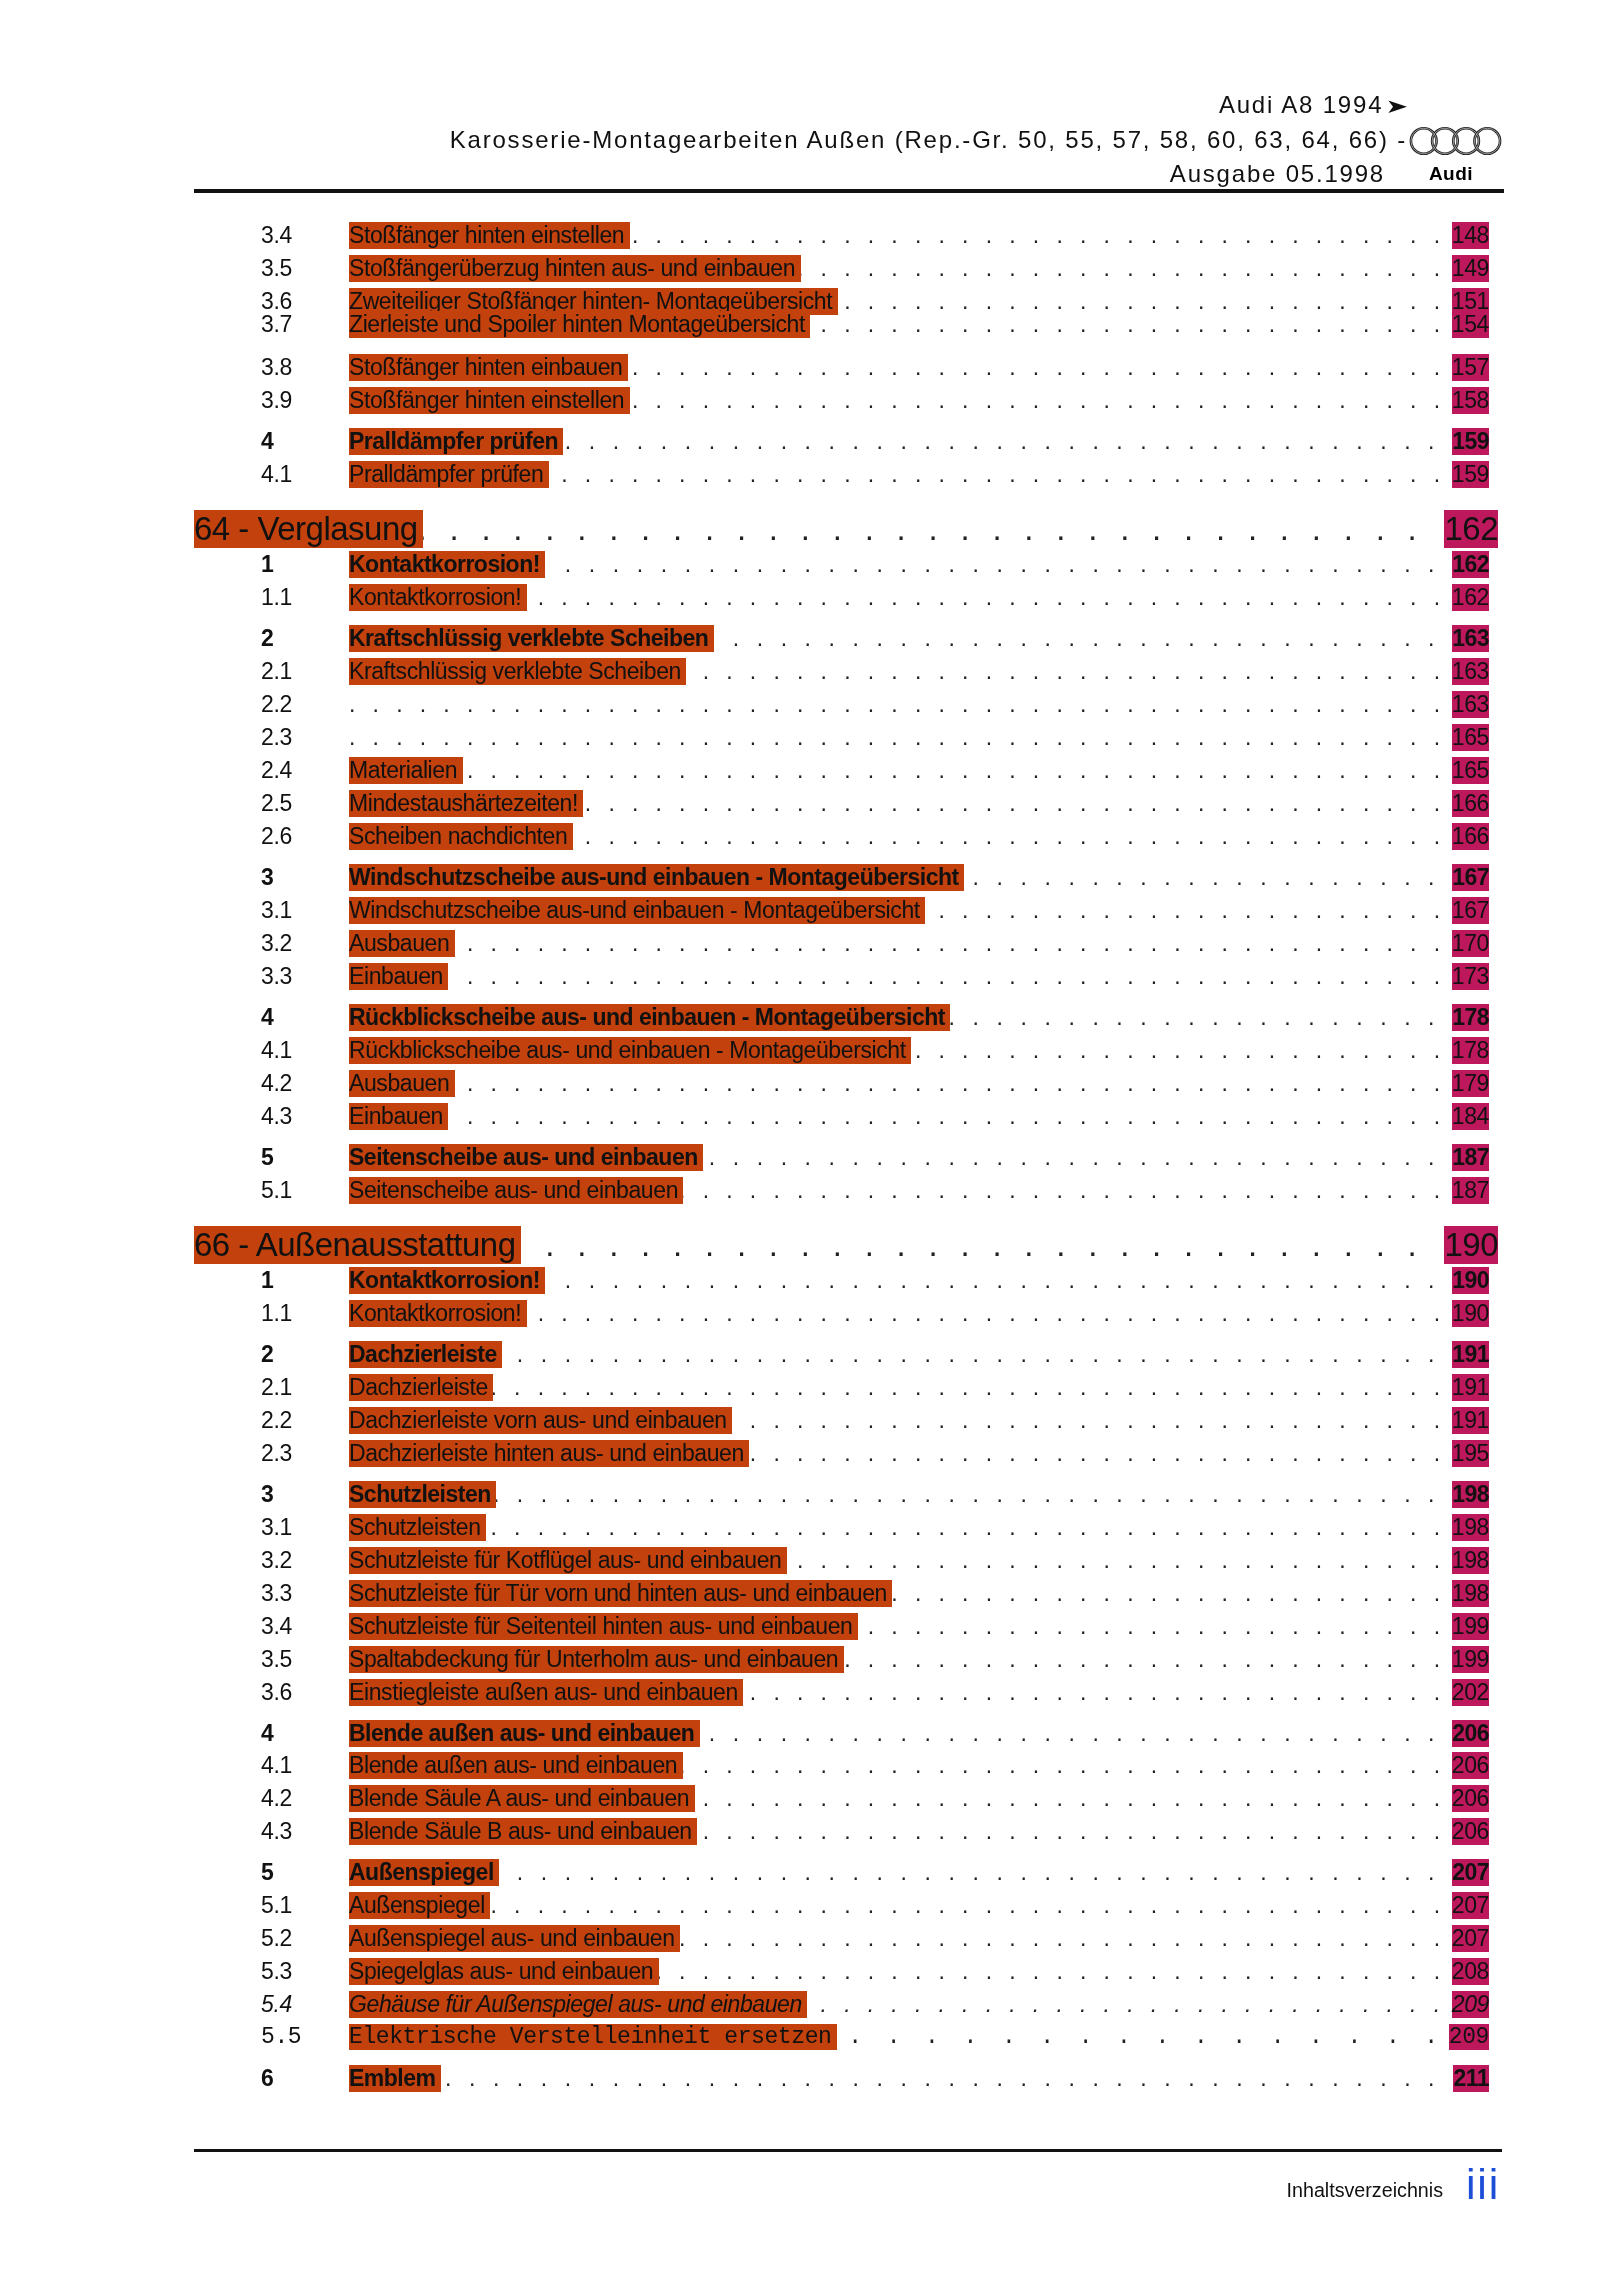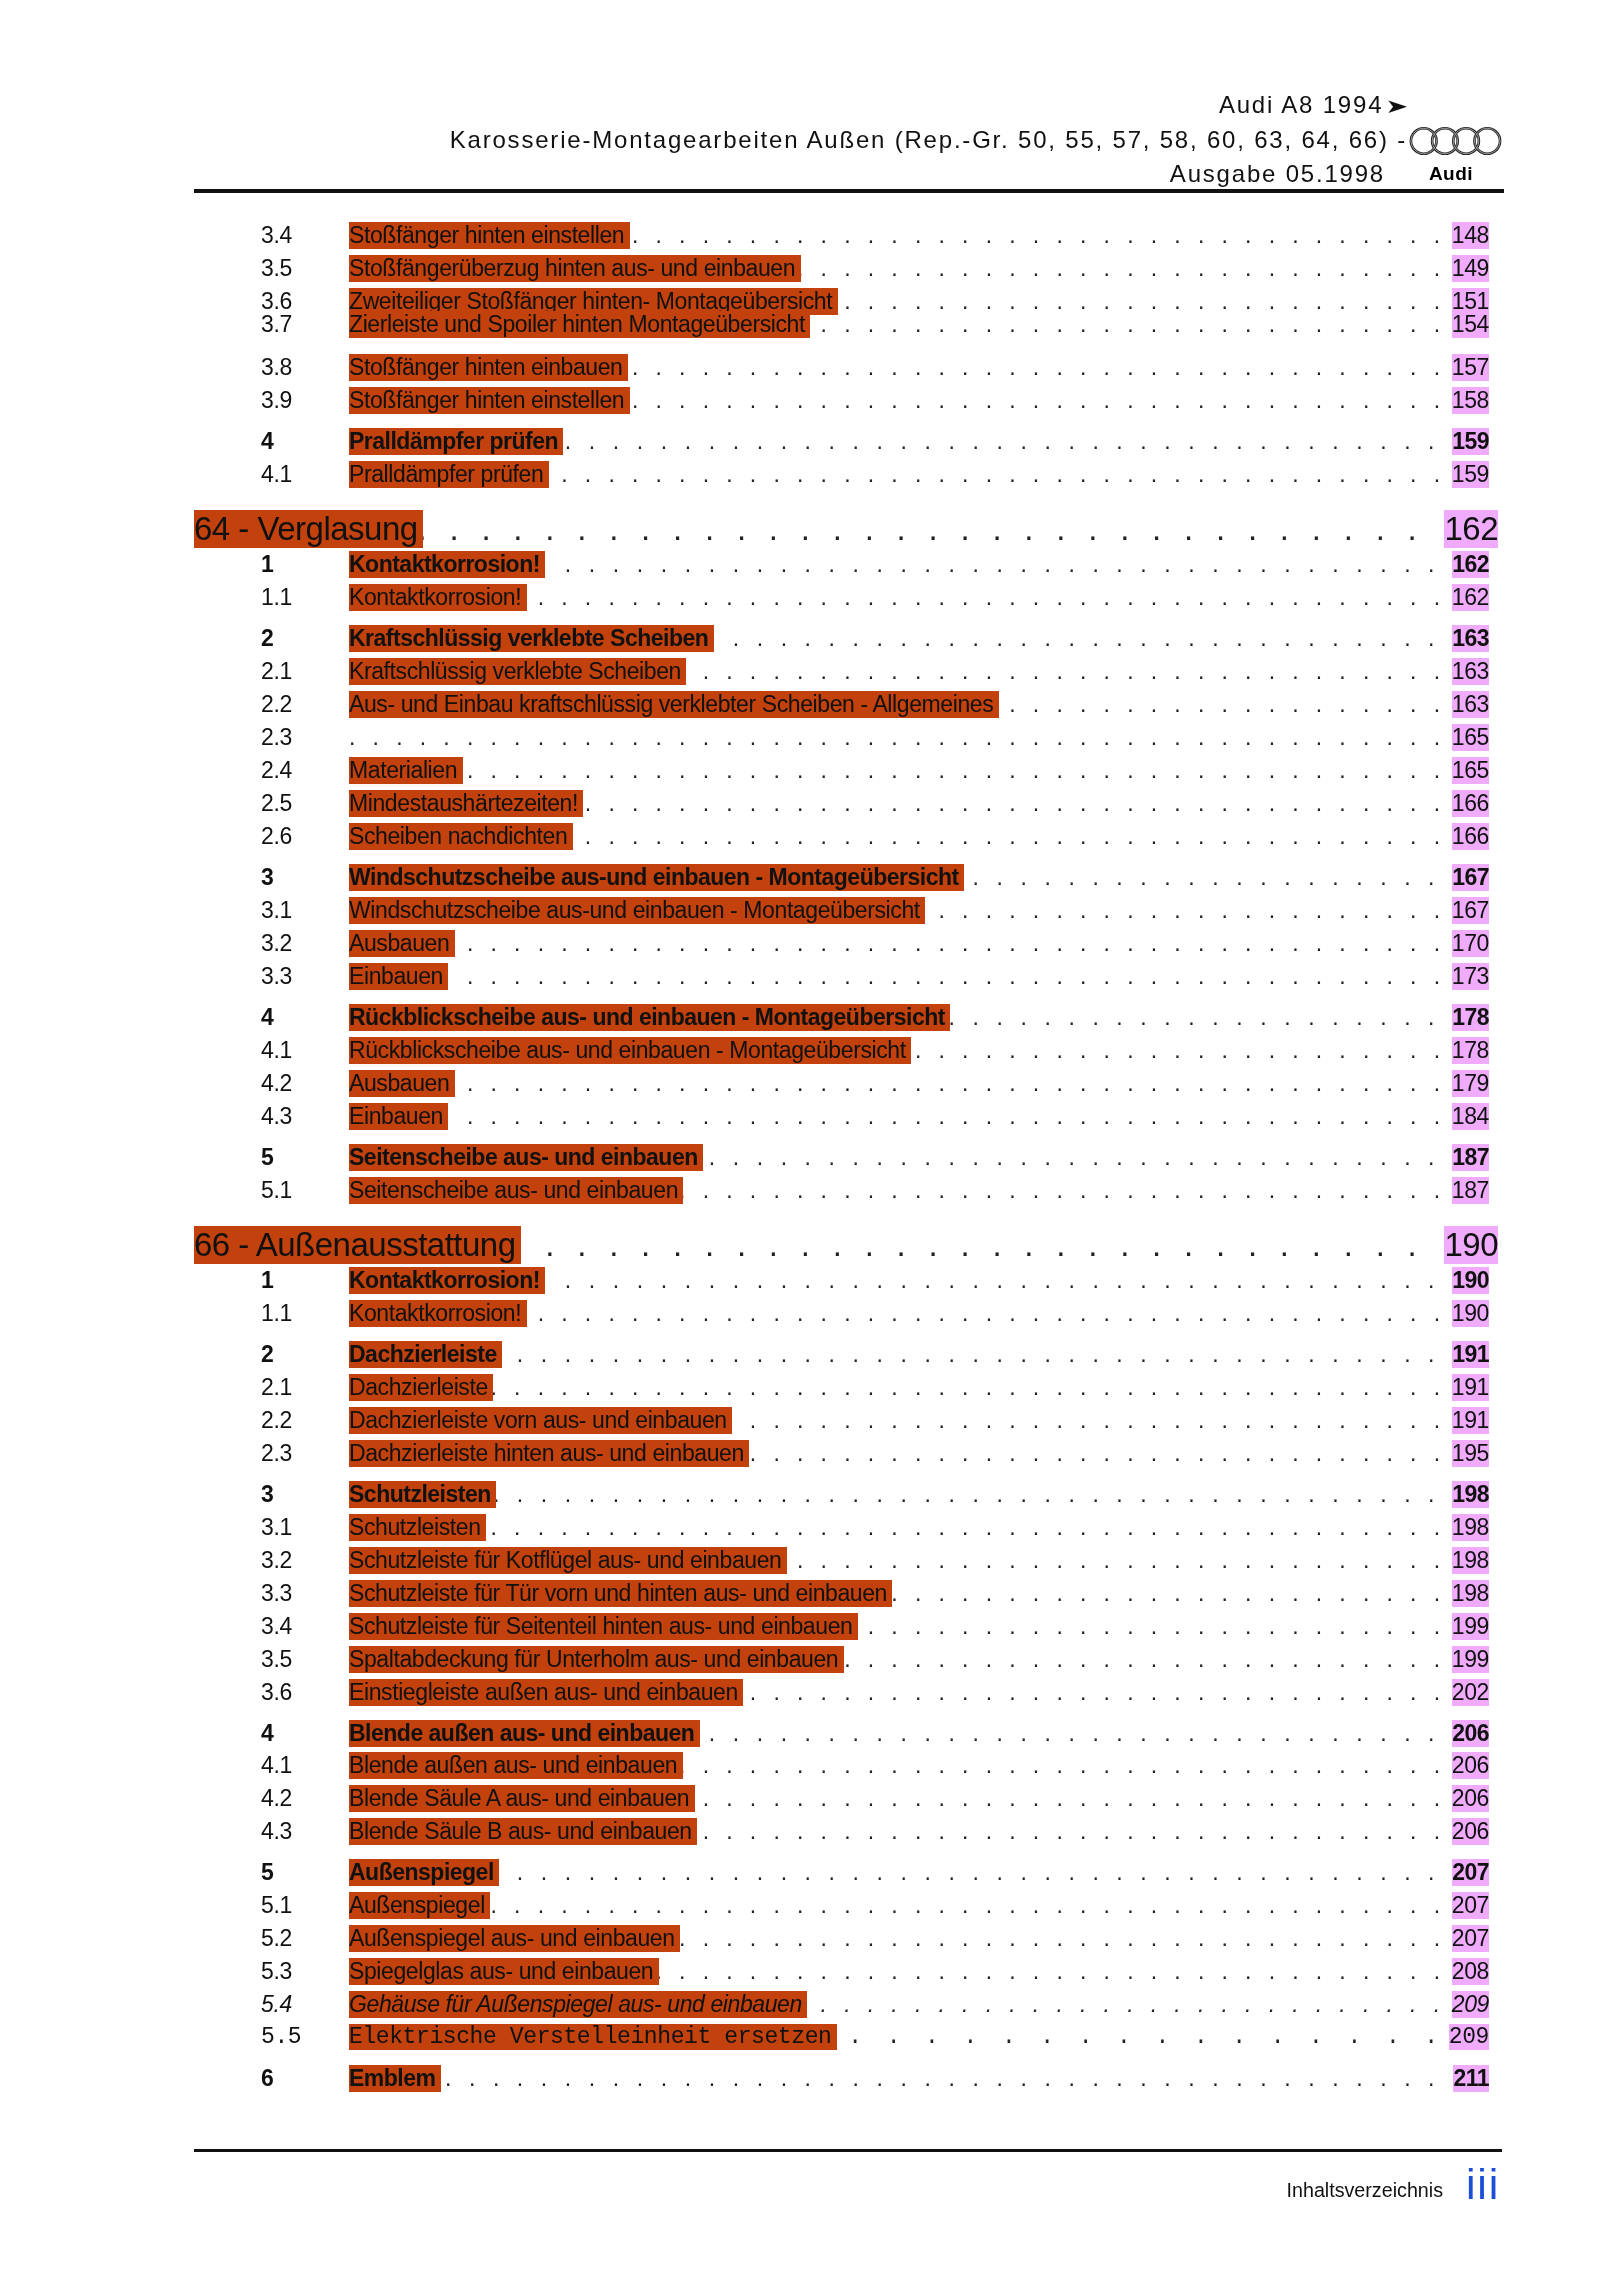--- a/index.html
+++ b/index.html
@@ -17,21 +17,21 @@
   .logo { position: absolute; left: 1408px; top: 126px; width: 95px; height: 59px; }
   .logo svg { display: block; }
   .logo-word { position: absolute; left: 1429px; top: 163px; font-family: "Liberation Sans", sans-serif; font-weight: bold; font-size: 19px; letter-spacing: 0.4px; color: #000; }
 
   
   .toc { position: absolute; left: 0; top: 0; width: 1620px; }
   .row { position: absolute; left: 194px; width: 1295px; height: 32px; display: flex; align-items: baseline; font-family: "Liberation Sans", sans-serif; font-size: 23px; color: #111; white-space: nowrap; }
   .row .num { position: absolute; left: 67px; top: 0; }
   .row .title { position: absolute; left: 155px; top: 0; background: #c2410c; padding-right: 5.4px; z-index: 2; }
   .row .dots { position: absolute; left: 155px; right: 47px; top: 0; overflow: hidden; letter-spacing: 5px; color: #222; z-index: 1; }
-  .row .page-num { position: absolute; right: 0; top: 0; background: #f0abfc; z-index: 2; }
+  .row .page-num { position: absolute; right: 0; top: 0; background: #be185d; z-index: 2; }
   .row.l1 { font-weight: bold; font-size: 23px; letter-spacing: -0.5px; }
   .row.l1 .dots { letter-spacing: 5.6px; font-weight: normal; }
   .row.l2 { letter-spacing: -0.4px; }
   .row.l2 .dots { letter-spacing: 5.4px; }
   .row.chapter { font-size: 33px; height: 43px; width: 1304px; letter-spacing: -0.5px; }
   .row.chapter .title { left: 0; }
   .row.chapter .dots { left: 0; right: 59px; letter-spacing: 6.8px; font-size: 33px; }
   .row.chapter .page-num { right: 0; }
 
   
@@ -142,21 +142,20 @@
       </div>
       <div class="row l2" style="top: 658px;">
         <span class="num">2.1</span>
         <span class="dots"> . . . . . . . . . . . . . . . . . . . . . . . . . . . . . . . . . . . . . . . . . . . . . . . . . . . . . . . . . . . . . . . . . . . . . . . . . . . . . . . . . . . . . . . . . . . . . . . . . . . . . . . . . . . . . . . . . . . . . . . . . . . . . . . . . . . . . . . . . . . .</span>
         <span class="title">Kraftschlüssig verklebte Scheiben</span>
         <span class="page-num">163</span>
       </div>
       <div class="row l2" style="top: 691px;">
         <span class="num">2.2</span>
         <span class="dots"> . . . . . . . . . . . . . . . . . . . . . . . . . . . . . . . . . . . . . . . . . . . . . . . . . . . . . . . . . . . . . . . . . . . . . . . . . . . . . . . . . . . . . . . . . . . . . . . . . . . . . . . . . . . . . . . . . . . . . . . . . . . . . . . . . . . . . . . . . . . .</span>
-        <span class="title">Aus- und Einbau kraftschlüssig verklebter Scheiben - Allgemeines</span>
         <span class="page-num">163</span>
       </div>
       <div class="row l2" style="top: 724px;">
         <span class="num">2.3</span>
         <span class="dots"> . . . . . . . . . . . . . . . . . . . . . . . . . . . . . . . . . . . . . . . . . . . . . . . . . . . . . . . . . . . . . . . . . . . . . . . . . . . . . . . . . . . . . . . . . . . . . . . . . . . . . . . . . . . . . . . . . . . . . . . . . . . . . . . . . . . . . . . . . . . .</span>
         <span class="page-num">165</span>
       </div>
       <div class="row l2" style="top: 757px;">
         <span class="num">2.4</span>
         <span class="dots"> . . . . . . . . . . . . . . . . . . . . . . . . . . . . . . . . . . . . . . . . . . . . . . . . . . . . . . . . . . . . . . . . . . . . . . . . . . . . . . . . . . . . . . . . . . . . . . . . . . . . . . . . . . . . . . . . . . . . . . . . . . . . . . . . . . . . . . . . . . . .</span>

